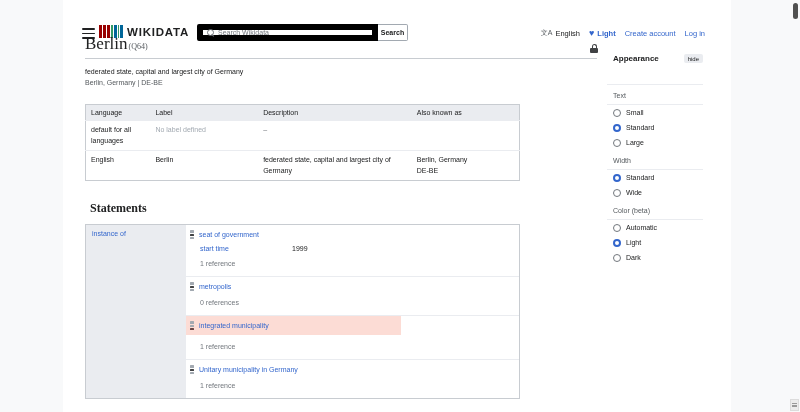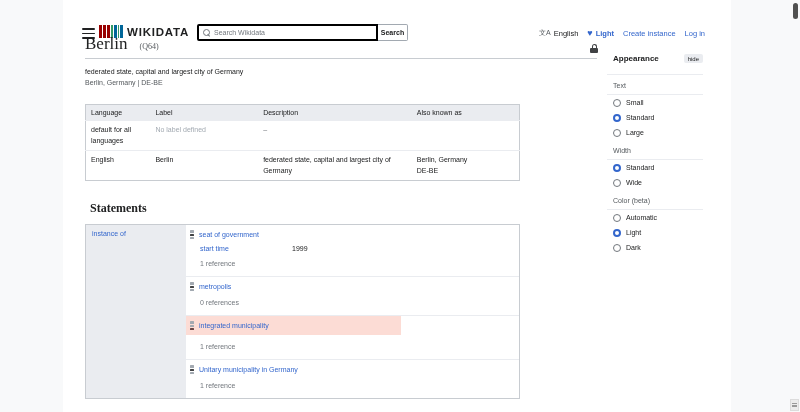--- a/index.html
+++ b/index.html
@@ -14,40 +14,40 @@
   .hamburger span { display:block; height:1.6px; background:#202122; border-radius:1px; }
   .logo { position:absolute; left:36px; top:4px; display:flex; align-items:center; gap:4px; }
   .logo-bars { display:flex; align-items:stretch; height:13px; gap:1px; }
   .logo-bars i { display:block; }
   .b-r3{width:3px;background:#990000;}
   .b-g1{width:1.5px;background:#339966;}
   .b-b3{width:3px;background:#006699;}
   .logo-text { font-weight:bold; font-size:11.5px; letter-spacing:.8px; color:#202122; }
 
   .searchbox { position:absolute; left:134px; top:3px; width:211px; height:17px; display:flex; }
-  .search-input-wrap { flex:1; border:2px solid #000000; border-radius:2px 0 0 2px; background:#fff; display:flex; align-items:center; padding:0 4px; gap:4px; }
+  .search-input-wrap { flex:1; border:6px solid #000000; border-radius:2px 0 0 2px; background:#fff; display:flex; align-items:center; padding:0 4px; gap:4px; }
   .search-glass { width:7px; height:7px; position:relative; flex:0 0 auto; }
   .search-glass::before { content:""; position:absolute; left:0; top:0; width:5px; height:5px; border:1px solid #72777d; border-radius:50%; }
   .search-glass::after { content:""; position:absolute; left:5px; top:5px; width:3px; height:1.2px; background:#72777d; transform:rotate(45deg); transform-origin:0 0; }
   .search-input-wrap input { border:0; outline:0; width:100%; font-size:7px; font-family:inherit; color:#202122; background:transparent; }
   .search-input-wrap input::placeholder { color:#72777d; }
   .search-btn { width:30px; border:1px solid #a2a9b1; border-left:0; border-radius:0 2px 2px 0; background:#fff; font-size:7px; font-weight:bold; color:#202122; font-family:inherit; cursor:pointer; }
 
   .top-right { position:absolute; right:26px; top:0; height:24px; display:flex; align-items:center; gap:9px; font-size:7.5px; }
   .lang-item { display:flex; align-items:center; gap:3px; color:#202122; cursor:pointer; }
   .lang-glyph { font-size:7px; color:#54595d; }
   .donate-item { display:flex; align-items:center; gap:3px; color:#3366cc; font-weight:bold; cursor:pointer; }
   .heart { color:#36c; font-size:9px; line-height:1; }
   .toplink { color:#3366cc; cursor:pointer; text-decoration:none; }
 
   
   .content { position:absolute; left:22px; top:24px; width:512px; }
   .title-row { position:relative; padding:10px 0 4px 0; border-bottom:1px solid #c8ccd1; }
   .page-title { font-family:"Liberation Serif","DejaVu Serif",serif; font-weight:normal; font-size:17px; color:#202122; display:inline; }
-  .entity-id { font-family:"Liberation Serif","DejaVu Serif",serif; font-size:8px; color:#54595d; margin-left:12px; }
+  .entity-id { font-family:"Liberation Serif","DejaVu Serif",serif; font-size:8px; color:#54595d; margin-left:1px; }
   .lock { position:absolute; right:-1px; bottom:5px; width:8px; height:9px; }
   .lock .body { position:absolute; left:0; bottom:0; width:8px; height:5.5px; background:#404244; border-radius:1px; }
   .lock .shackle { position:absolute; left:1.5px; top:0; width:5px; height:5px; border:1.3px solid #404244; border-bottom:0; border-radius:3px 3px 0 0; }
 
   .tabs-row { display:flex; justify-content:space-between; align-items:flex-end; border-bottom:1px solid #eaecf0; height:14px; font-size:7.5px; }
   .tabs-left, .tabs-right { display:flex; gap:12px; align-items:flex-end; height:100%; }
   .tab { display:flex; align-items:center; height:100%; color:#3366cc; cursor:pointer; }
   .tab.selected { color:#202122; border-bottom:1.5px solid #202122; }
   .tab.plain { color:#202122; }
   .caret { width:0; height:0; border-left:2.5px solid transparent; border-right:2.5px solid transparent; border-top:3px solid #54595d; margin-left:3px; }
@@ -79,21 +79,21 @@
   .rank.normal i:nth-child(2) { background:#404244; }
   .rank.deprecated i:nth-child(3) { background:#6a4444; }
   .link { color:#3366cc; font-size:7px; cursor:pointer; text-decoration:none; }
   .qualifier { display:flex; margin-top:6px; padding-left:14px; font-size:7px; }
   .qualifier .q-prop { width:92px; flex:0 0 92px; }
   .q-val { color:#202122; }
   .refs { margin-top:8px; padding-left:14px; color:#72777d; font-size:7px; cursor:pointer; }
 
   
   .appearance { position:absolute; left:607px; top:52px; width:96px; font-size:7px; }
-  .app-head { display:flex; align-items:center; justify-content:space-between; padding:2px 0 11px 6px; border-bottom:1px solid #eaecf0; }
+  .app-head { display:flex; align-items:center; justify-content:space-between; padding:2px 0 21px 6px; border-bottom:1px solid #eaecf0; }
   .app-title { font-weight:bold; font-size:8px; color:#202122; }
   .hide-btn { background:#eaecf0; border:0; border-radius:2px; font-size:6px; color:#202122; padding:1.5px 4px; font-family:inherit; cursor:pointer; }
   .app-section-label { color:#54595d; padding:7px 0 5px 6px; border-bottom:1px solid #eaecf0; }
   .radio-row { display:flex; align-items:center; gap:5px; padding:3.5px 0 3.5px 6px; cursor:pointer; }
   .radio-row:first-of-type { margin-top:2px; }
   .radio { width:8px; height:8px; border-radius:50%; border:1px solid #72777d; background:#fff; flex:0 0 auto; }
   .radio.selected { border:2.6px solid #36c; }
   .radio-label { color:#202122; }
 
   
@@ -134,21 +134,21 @@
     </div>
     <div class="top-right">
       <span class="lang-item">
         <span class="lang-glyph">文A</span>
         <span>English</span>
       </span>
       <span class="donate-item">
         <span class="heart">♥</span>
         <span>Light</span>
       </span>
-      <a class="toplink">Create instance</a>
+      <a class="toplink">Create account</a>
       <a class="toplink">Log in</a>
     </div>
   </div>
 
   <div class="content">
 
     <div class="title-row">
       <h1 class="page-title">Berlin</h1><span class="entity-id">(Q64)</span>
       <span class="lock">
           <span class="shackle"></span>

